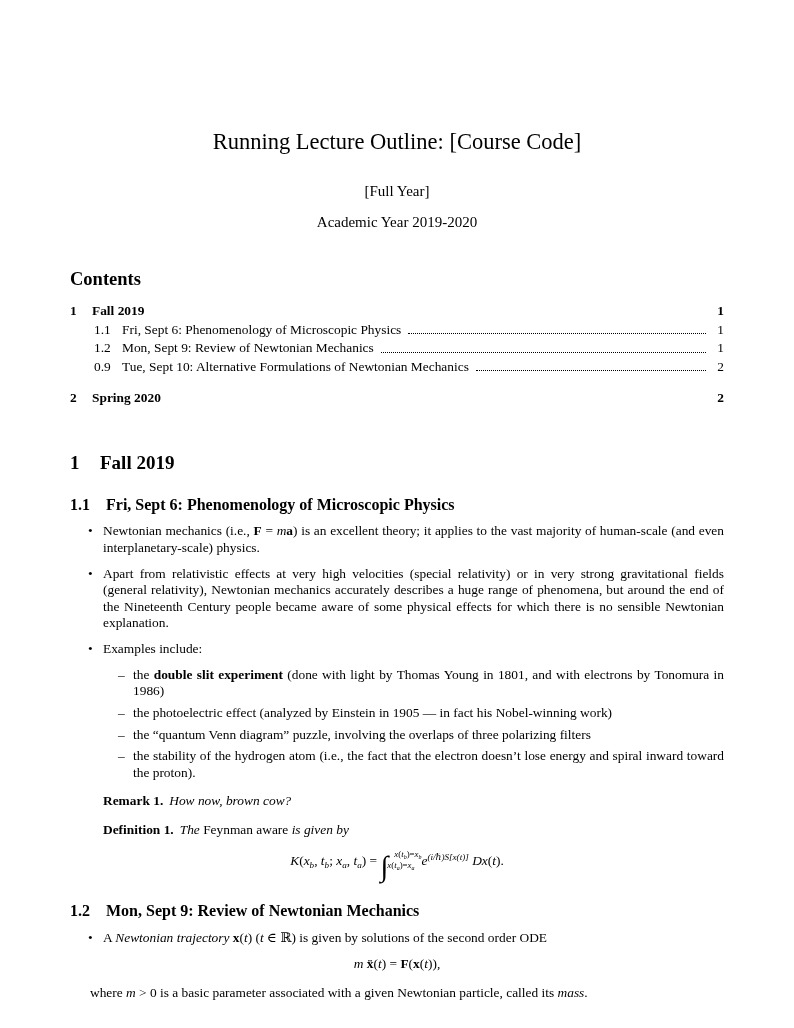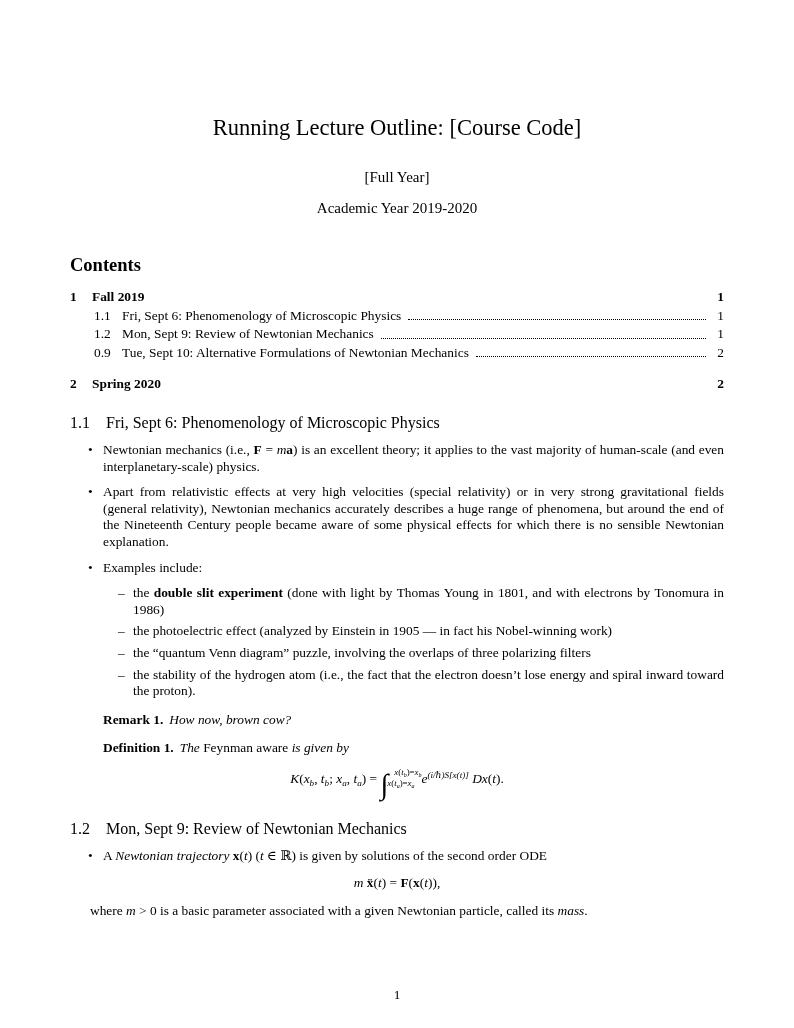--- a/index.html
+++ b/index.html
@@ -11,40 +11,40 @@
     box-sizing: border-box;
     background: #fff;
     color: #000;
     font-family: "Liberation Serif", "DejaVu Serif", serif;
     font-size: 13.4px;
     line-height: 1.24;
     padding: 110px 70px 60px 70px;
   }
 
   
-  .title  { font-size: 22.5px; font-weight: 400; text-align: center; margin: 4px; }
+  .title  { font-size: 22.5px; font-weight: 400; text-align: center; margin: 18px; }
   .author { font-size: 15px; text-align: center; margin-top: 26px; }
   .date   { font-size: 15px; text-align: center; margin-top: 13px; }
 
   
   .contents-heading { font-size: 18.5px; font-weight: 700; margin: 36px 0 12px 0; }
   .toc-row  { display: flex; align-items: baseline; }
   .toc-lvl1 { font-weight: 700; margin-top: 5px; }
   .toc-lvl1 .toc-num { min-width: 22px; }
   .toc-lvl2 { padding-left: 24px; margin-top: 2px; }
   .toc-lvl2 .toc-num { min-width: 28px; }
   .toc-fill { flex: 1; }
   .toc-dots { flex: 1; height: 0; border-bottom: 1.6px dotted #000; align-self: flex-end; margin: 0 6px 4px 7px; }
   .toc-page { min-width: 12px; text-align: right; }
   .toc-spring { margin-top: 15px; }
 
   
   .sec    { font-size: 19px; font-weight: 700; margin: 44px 0 0 0; }
   .sec-num    { display: inline-block; min-width: 30px; }
-  .subsec { font-size: 16px; font-weight: 400; margin: 20px 0 0 0; }
+  .subsec { font-size: 16px; font-weight: 700; margin: 20px 0 0 0; }
   .subsec-num { display: inline-block; min-width: 36px; }
 
   
   .para   { margin: 9px 0; }
   .bullet { position: relative; padding-left: 33px; text-align: justify; }
   .bullet > .marker { position: absolute; left: 18px; }
   .dash   { position: relative; padding-left: 63px; text-align: justify; margin: 5px 0; }
   .dash > .marker { position: absolute; left: 48px; }
   .thm    { padding-left: 33px; margin: 12px 0; }
   .thm-label { font-weight: 700; margin-right: 6px; }
@@ -107,20 +107,23 @@
     </div>
     <div class="toc-row toc-lvl1 toc-spring">
       <span class="toc-num">2</span>
       <span class="toc-label">Spring 2020</span>
       <span class="toc-fill"></span>
       <span class="toc-page">2</span>
     </div>
   </nav>
 
   <section>
+    <h2 class="sec">
+      <span class="sec-num">1</span><span>Fall 2019</span>
+    </h2>
 
     <h3 class="subsec">
       <span class="subsec-num">1.1</span><span>Fri, Sept 6: Phenomenology of Microscopic Physics</span>
     </h3>
 
     <div class="para bullet">
       <span class="marker">•</span>
       <span><span>Newtonian mechanics (i.e., </span><span class="b">F</span><span> = </span><span class="i">m</span><span class="b">a</span><span>) is an excellent theory; it applies to the vast majority of human-scale (and even interplanetary-scale) physics.</span></span>
     </div>
 

